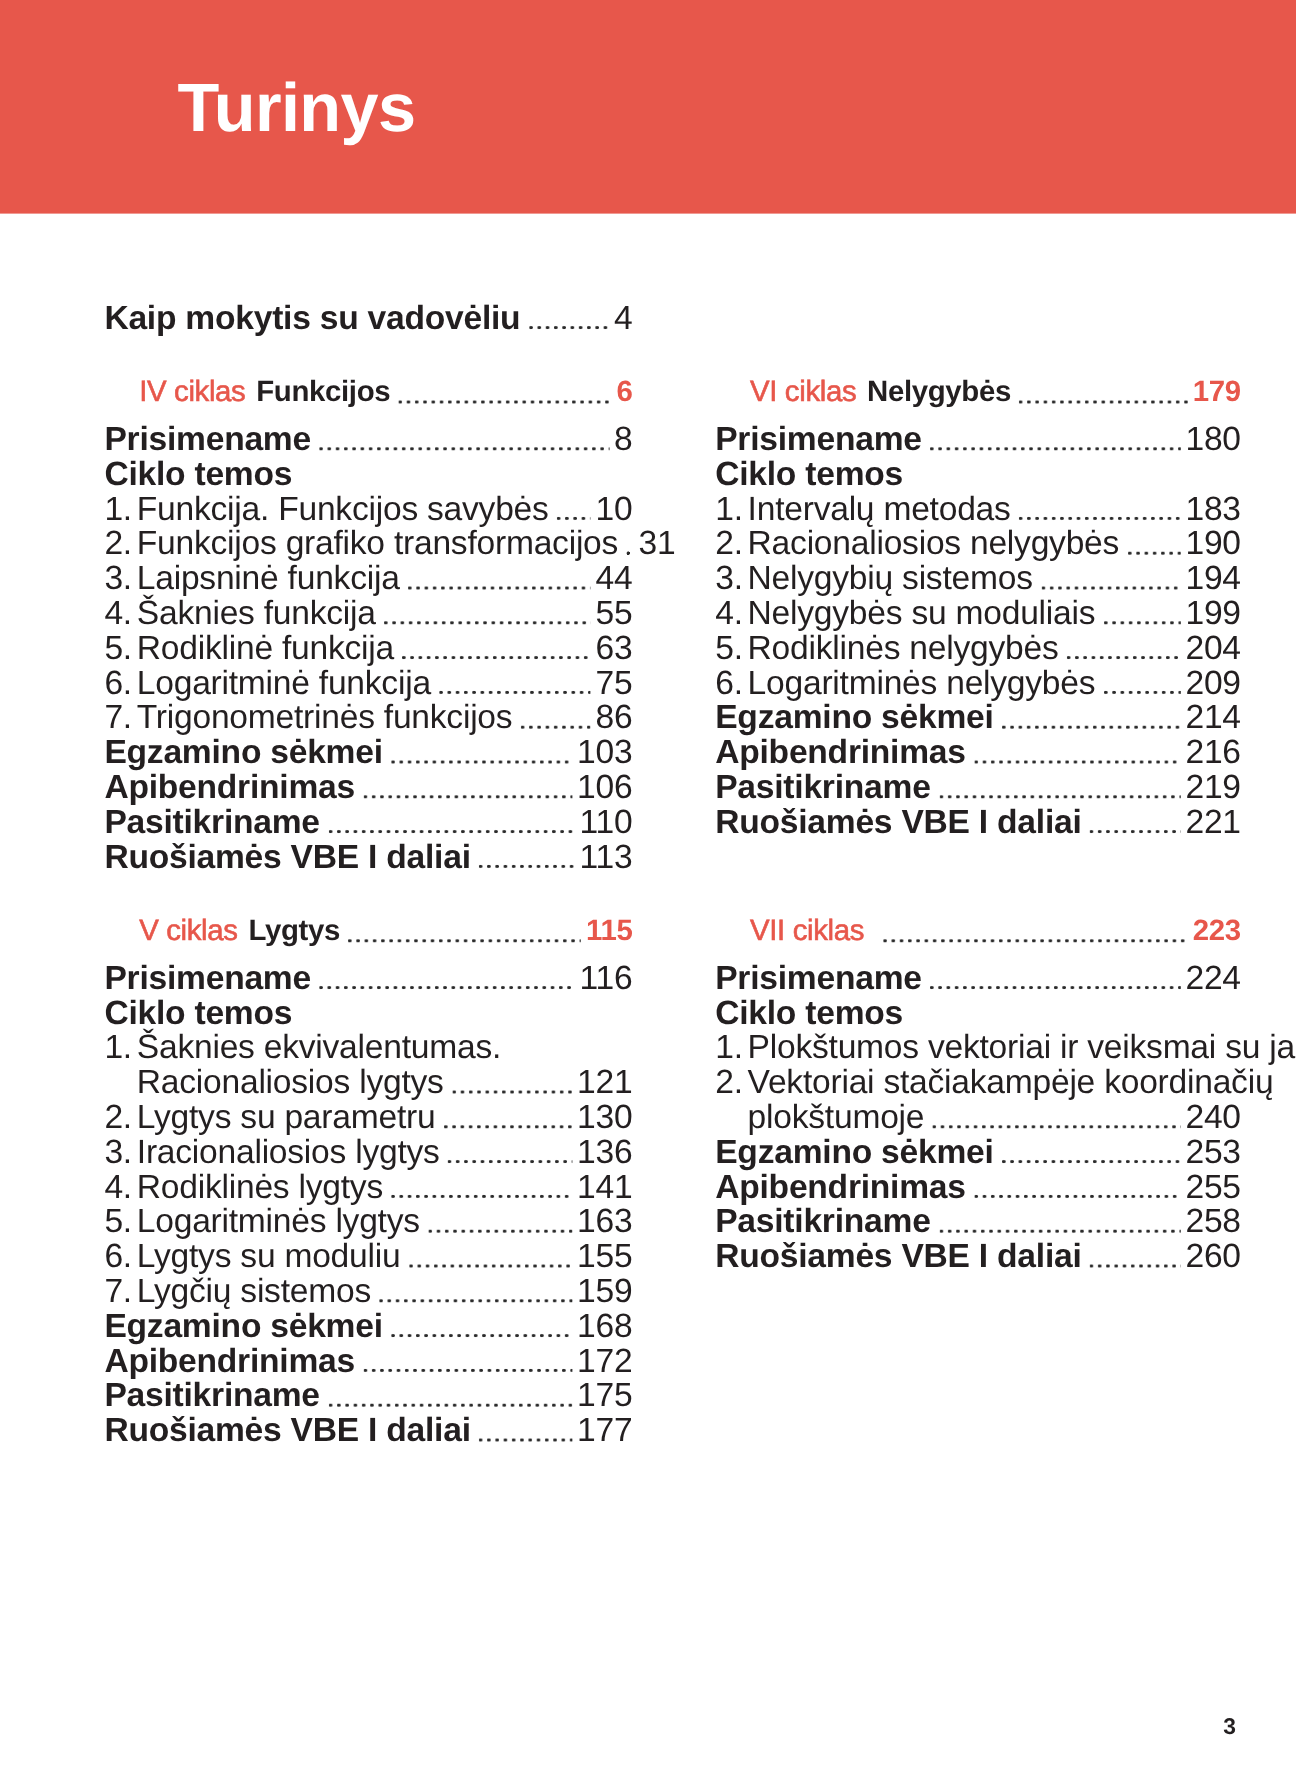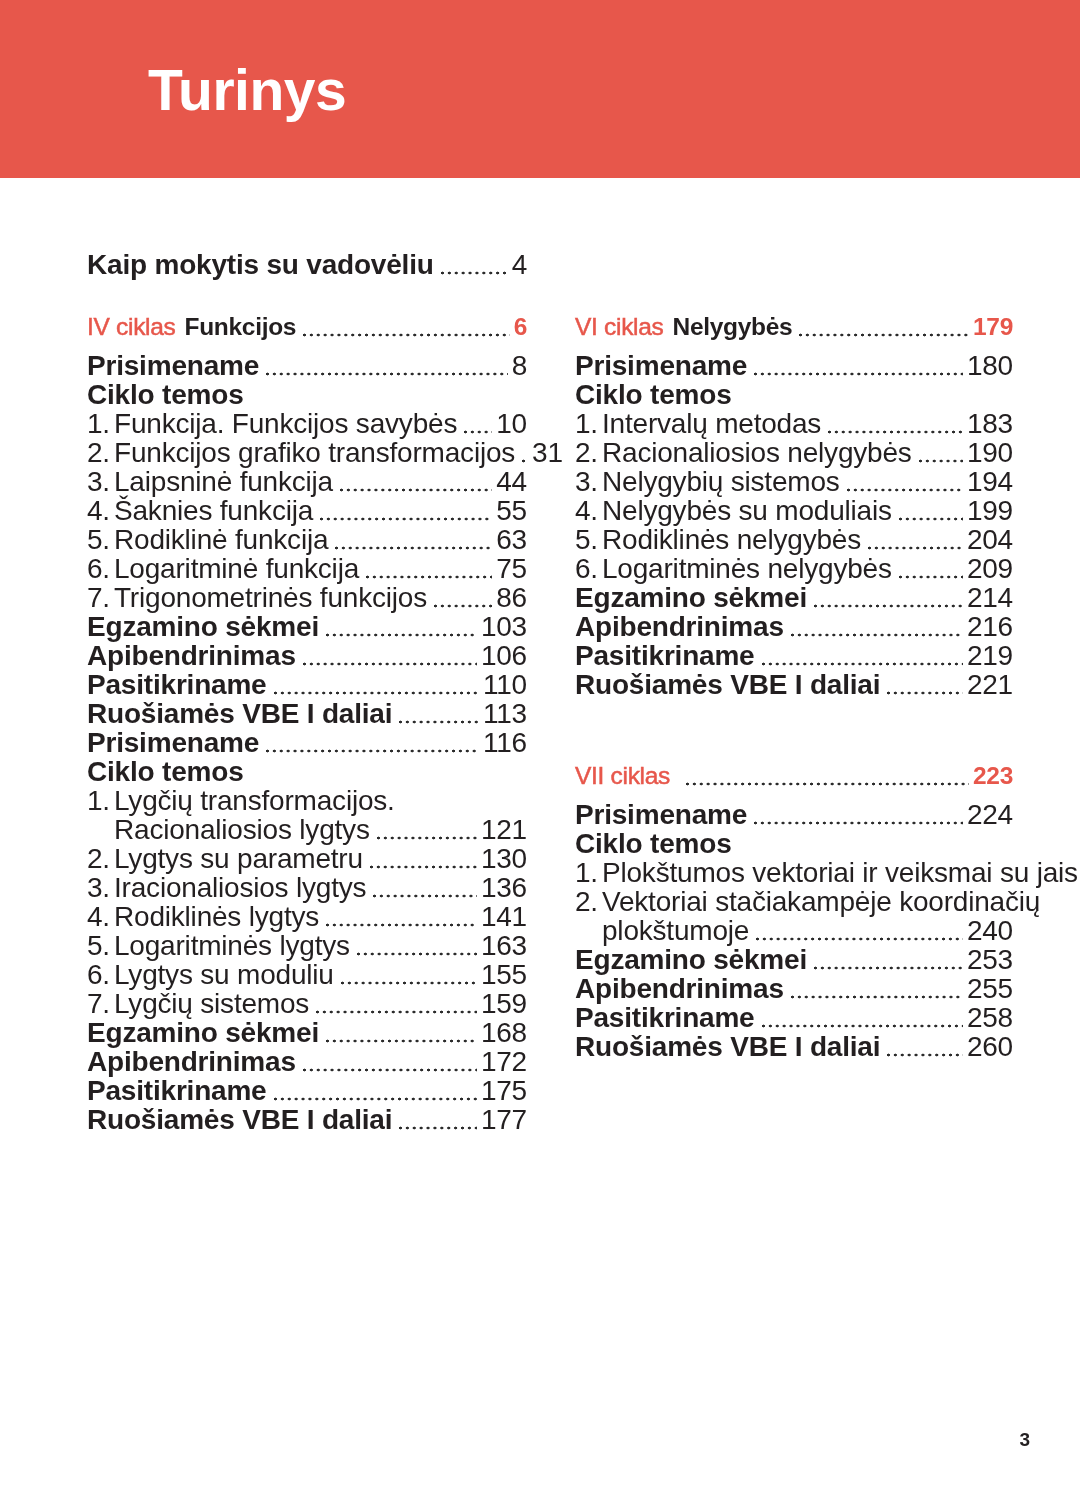--- a/index.html
+++ b/index.html
@@ -28,21 +28,21 @@
     line-height: 1;
     font-weight: bold;
     letter-spacing: -0.5px;
     color: #ffffff;
   }
   .col {
     position: absolute;
     top: 250px;
   }
   .col-left  { left: 87px;  width: 440px; }
-  .col-right { left: 575px; width: 438px; }
+  .col-right { left: 596px; width: 438px; }
   .row {
     display: flex;
     align-items: baseline;
     font-size: 28px;
     line-height: 29px;
     height: 29px;
     letter-spacing: -0.2px;
   }
   .section-row {
     font-size: 24.5px;
@@ -52,20 +52,21 @@
     margin-bottom: 6px;
   }
   .col-left  .section-row { margin-top: 30px; }
   .col-right .section-row { margin-top: 59px; }
   .b { font-weight: bold; }
   .cycle {
     color: #E7574B;
     margin-right: 9px;
     -webkit-text-stroke: 0.5px currentColor;
     white-space: nowrap;
+    margin-left: 29px;
   }
   .red { color: #E7574B; }
   .num { flex: 0 0 27px; white-space: nowrap; }
   .cont { padding-left: 27px; }
   .lbl, .pg { white-space: nowrap; }
   .dots {
     flex: 1 1 0;
     min-width: 6px;
     align-self: flex-end;
     height: 4px;
@@ -168,31 +169,37 @@
         <div class="row">
           <span class="lbl b">Pasitikriname</span>
           <span class="dots"></span>
           <span class="pg">110</span>
         </div>
         <div class="row">
           <span class="lbl b">Ruošiamės VBE I daliai</span>
           <span class="dots"></span>
           <span class="pg">113</span>
         </div>
+        <div class="row section-row">
+          <span class="cycle">V ciklas</span>
+          <span class="lbl b">Lygtys</span>
+          <span class="dots"></span>
+          <span class="pg red b">115</span>
+        </div>
         <div class="row">
           <span class="lbl b">Prisimename</span>
           <span class="dots"></span>
           <span class="pg">116</span>
         </div>
         <div class="row">
           <span class="lbl b">Ciklo temos</span>
         </div>
         <div class="row">
           <span class="num">1.</span>
-          <span class="lbl">Lygčių transformacijos.</span>
+          <span class="lbl">Šaknies ekvivalentumas.</span>
         </div>
         <div class="row cont">
           <span class="lbl">Racionaliosios lygtys</span>
           <span class="dots"></span>
           <span class="pg">121</span>
         </div>
         <div class="row">
           <span class="num">2.</span>
           <span class="lbl">Lygtys su parametru</span>
           <span class="dots"></span>

